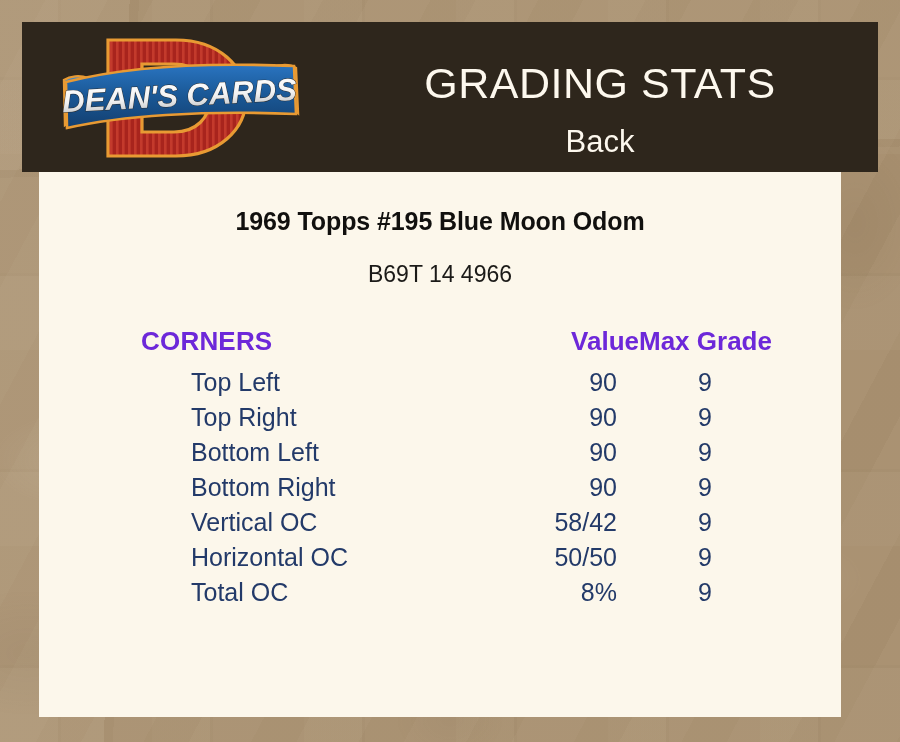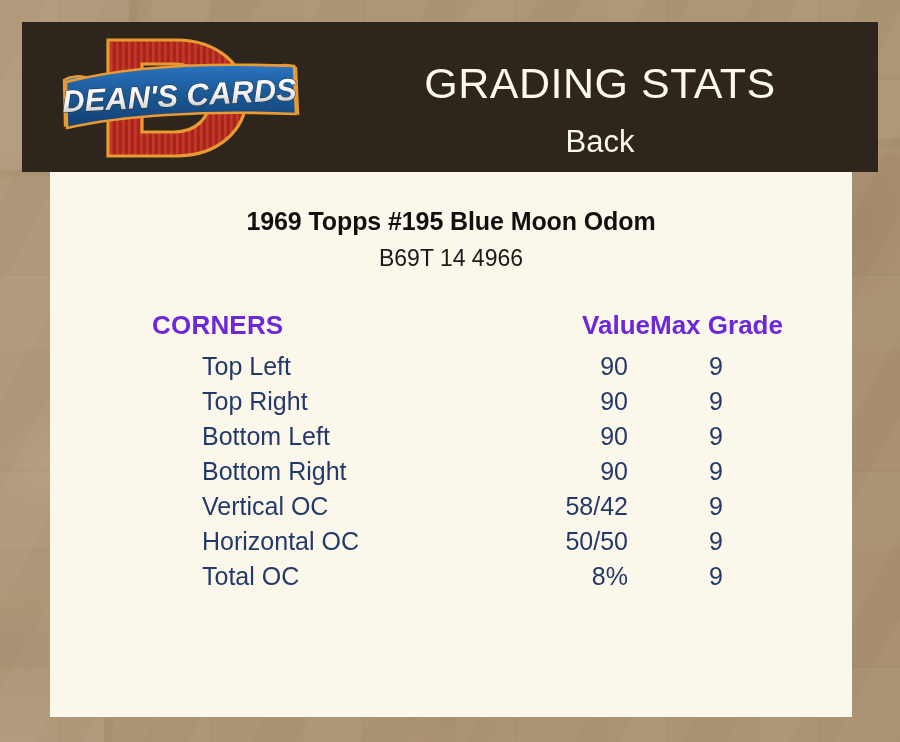--- a/index.html
+++ b/index.html
@@ -94,38 +94,38 @@
     color: #fdf8ee;
     font-size: 31px;
     line-height: 1.25;
     font-weight: 400;
     margin-top: 16px;
   }
 
   
   .panel {
     position: absolute;
-    left: 50px;
+    left: 39px;
     top: 172px;
     width: 802px;
     height: 545px;
     background: #fcf7eb;
   }
 
   .card-title {
     margin: 0;
     padding-top: 35px;
     text-align: center;
     color: #11100e;
     font-size: 25px;
     font-weight: bold;
     letter-spacing: -0.1px;
   }
   .card-subtitle {
-    margin: 0;
+    margin: 16px;
     padding-top: 9px;
     text-align: center;
     color: #1b1a18;
     font-size: 23px;
     font-weight: 400;
   }
 
   
   .stats {
     margin: 38px 0 0 0;

